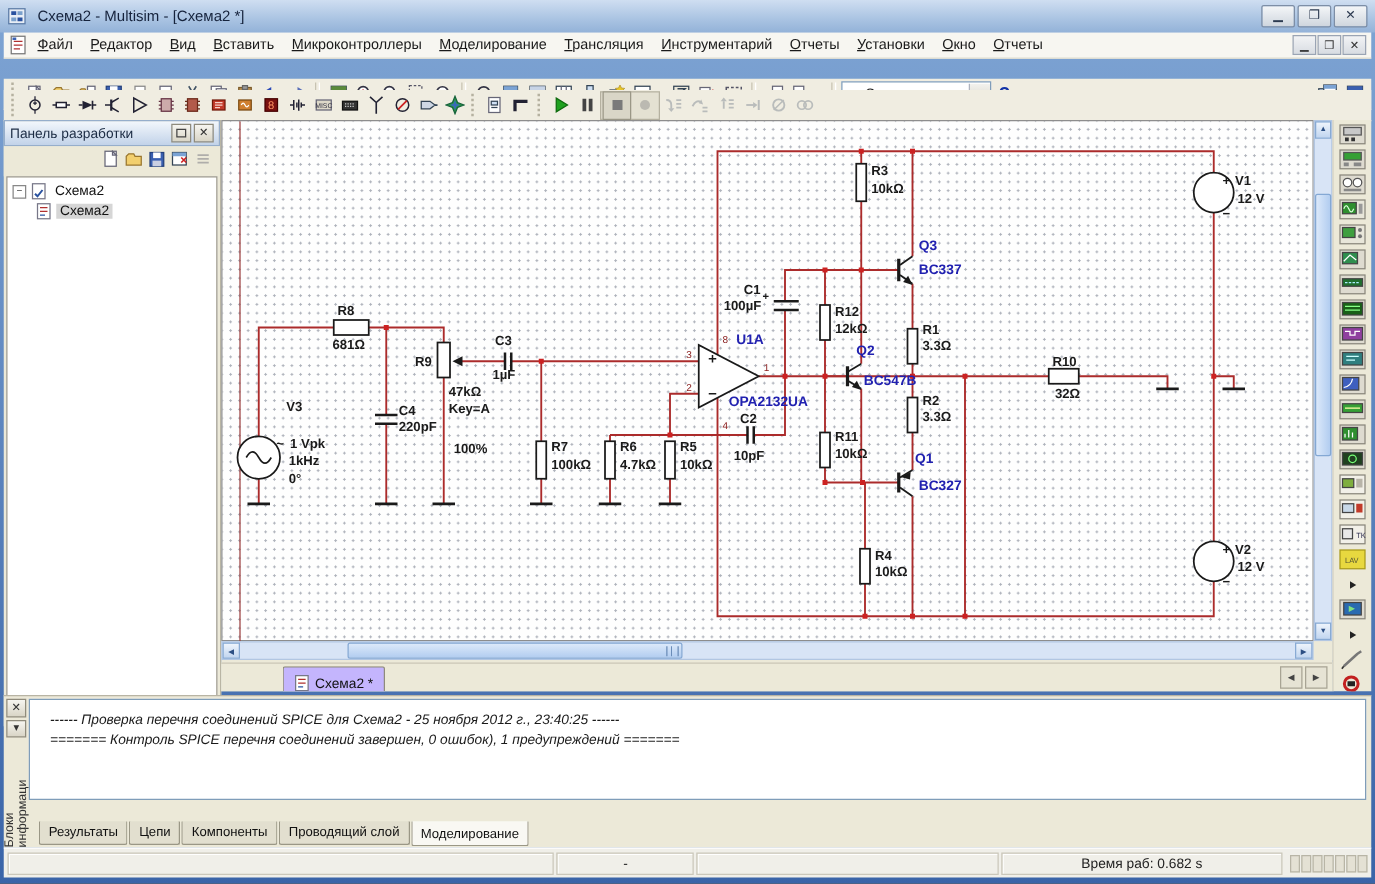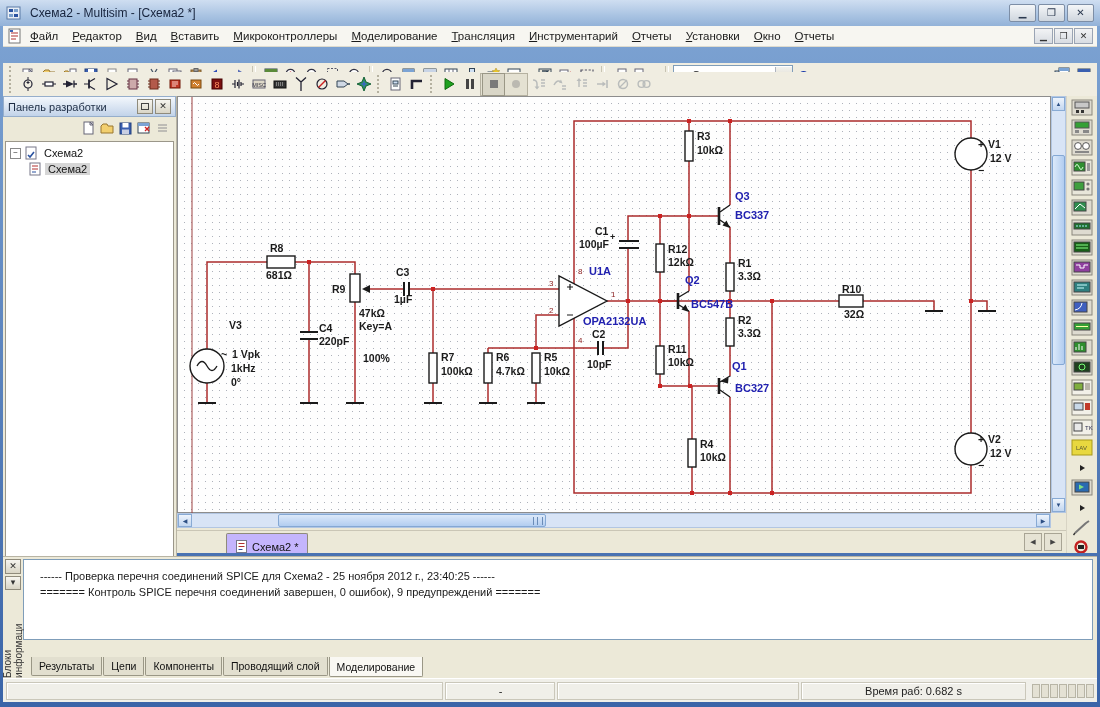--- a/index.html
+++ b/index.html
@@ -69,21 +69,21 @@
   .tabarrows .tinyarr{width:16px;height:16px;font-size:7px;}
   
   #instrbar{position:absolute;left:1066px;top:96px;width:31px;height:457px;background:#ece9d8;border-left:1px solid #d8d4c4;
      display:flex;flex-direction:column;align-items:center;padding-top:2px;box-sizing:border-box;gap:1px;overflow:hidden;}
   .instr{width:26px;height:19px;display:flex;align-items:center;justify-content:center;flex:none;}
   
   #sheet{position:absolute;left:3px;top:556px;width:1094px;height:122px;background:#ece9d8;border-top:1px solid #b8b4a4;box-sizing:border-box;display:flex;}
   #sheetstrip{width:20px;display:flex;flex-direction:column;align-items:center;padding-top:2px;gap:2px;}
   .vlabel{writing-mode:vertical-rl;transform:rotate(180deg);font-size:10px;color:#333;margin-top:4px;}
   #sheetmain{flex:1;display:flex;flex-direction:column;padding:2px 4px 0 0;}
-  #logbox{flex:1;background:#fff;border:1px solid #7f9db9;padding:8px 0 0 16px;font-size:11px;color:#1a1a1a;line-height:16px;overflow:hidden;}
+  #logbox{flex:1;background:#fff;border:1px solid #7f9db9;padding:8px 0 0 16px;font-size:11px;color:#1a1a1a;line-height:16px;overflow:hidden;font-style:italic;}
   #sheettabs{height:21px;display:flex;align-items:flex-start;gap:1px;padding:1px 0 0 8px;margin-top:16px;}
   
   #statusbar{position:absolute;left:3px;top:678px;width:1094px;height:24px;background:#f0efe9;border-top:1px solid #fff;
      display:flex;align-items:center;gap:2px;padding:2px 3px;box-sizing:border-box;font-size:11px;color:#222;}
   .ssec{height:18px;border:1px solid #cac7ba;box-shadow:inset 1px 1px 0 #fff;display:flex;align-items:center;justify-content:center;box-sizing:border-box;}
   #sgrip{display:flex;gap:1px;margin-left:4px;}
   #sgrip span{width:8px;height:14px;background:#e4e1d4;border:1px solid #b8b5a6;box-sizing:border-box;}
   svg text{font-family:"Liberation Sans","DejaVu Sans",sans-serif;}
 </style>
 </head>
@@ -965,21 +965,21 @@
 
   <div id="sheet">
     <div id="sheetstrip">
       <span class="hbtn">✕</span>
       <span class="hbtn">▾</span>
       <span class="vlabel">Блоки информаци</span>
     </div>
     <div id="sheetmain">
       <div id="logbox">
         <div>------ Проверка перечня соединений SPICE для Схема2 - 25 ноября 2012 г., 23:40:25 ------</div>
-        <div>======= Контроль SPICE перечня соединений завершен, 0 ошибок), 9 предупреждений =======</div>
+        <div>======= Контроль SPICE перечня соединений завершен, 0 ошибок), 1 предупреждений =======</div>
       </div>
       <div id="sheettabs">
         <span class="btab">Результаты</span>
         <span class="btab">Цепи</span>
         <span class="btab">Компоненты</span>
         <span class="btab">Проводящий слой</span>
         <span class="btab active">Моделирование</span>
       </div>
     </div>
   </div>

